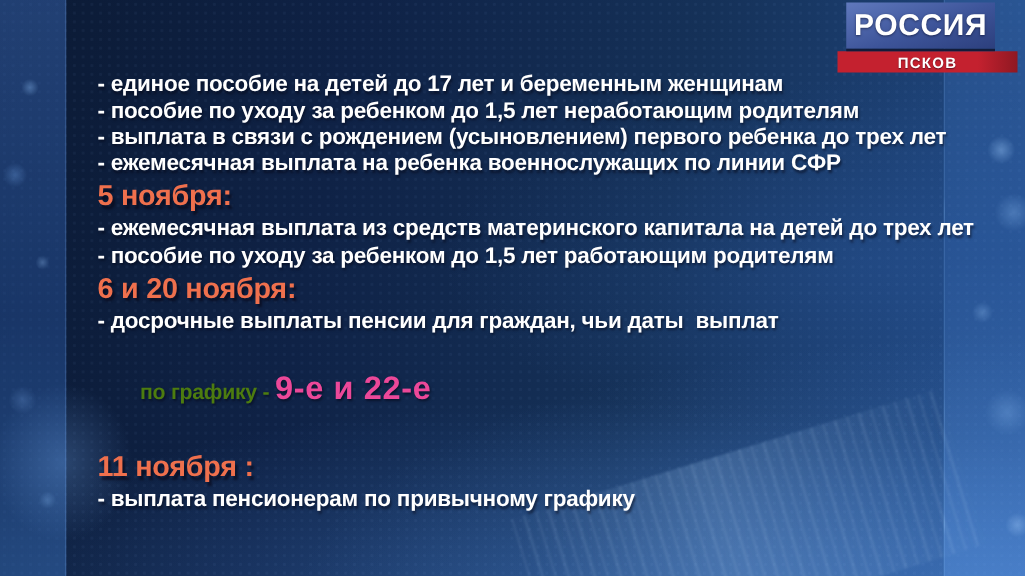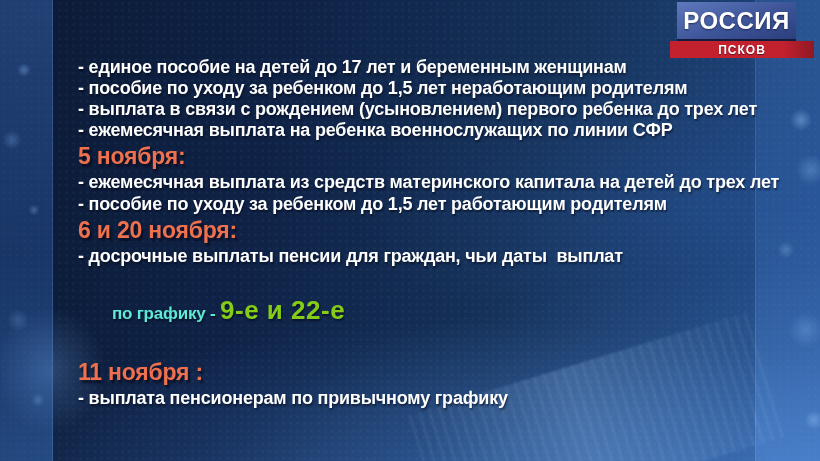--- a/index.html
+++ b/index.html
@@ -97,26 +97,26 @@
     margin: 2px 0 2px 0;
     text-shadow: 2px 3px 2px rgba(8,6,22,0.65);
   }
   .item {
     color: #ffffff; font-weight: bold; font-size: 18px; line-height: 21px;
     white-space: pre-wrap;
     text-shadow: 1px 2px 2px rgba(4,6,20,0.55);
   }
   .cont { line-height: 29px; white-space: pre-wrap; }
   .cont-prefix {
-    color: #5eead4; font-weight: bold; font-size: 17px;
+    color: #4d7c0f; font-weight: bold; font-size: 17px;
     text-shadow: 1px 2px 2px rgba(4,6,20,0.55);
     text-align: right;
   }
   .cont-em {
-    color: #84cc16; font-weight: bold; font-size: 26px; letter-spacing: 0.5px;
+    color: #ec4899; font-weight: bold; font-size: 26px; letter-spacing: 0.5px;
     text-shadow: 1px 2px 2px rgba(4,6,20,0.55);
   }
   .section { margin-bottom: 1px; }
 </style>
 </head>
 <body>
 
 <div class="stage">
   <div class="bg"></div>
   <div class="dot-grid"></div>

